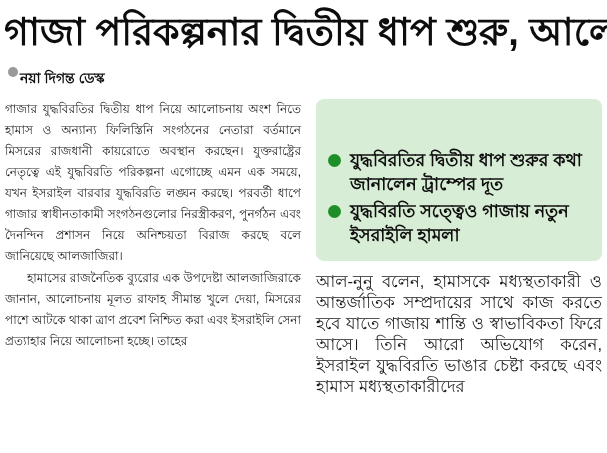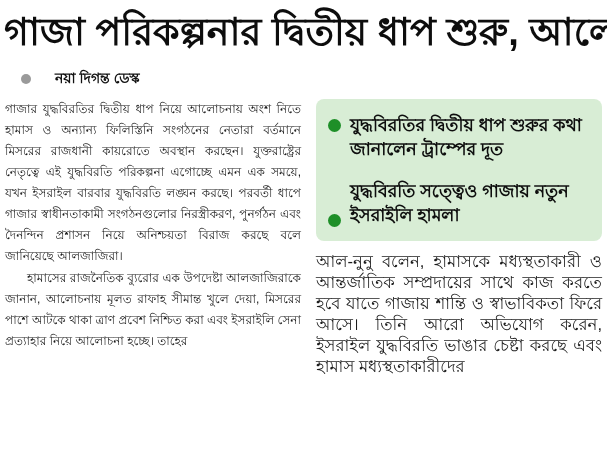--- a/index.html
+++ b/index.html
@@ -19,23 +19,22 @@
     font-size: 38px;
     line-height: 53px;
     font-weight: 700;
     color: #0d0d0d;
     letter-spacing: 0px;
   }
   .headline .hl-line { display: block; white-space: nowrap; }
   
   .byline {
     display: flex;
-    align-items: center;
-    gap: 24px;
-    padding: 8px 4px 6px 21px;
+    gap: 2px;
+    padding: 8px 4px 6px 8px;
   }
   .byline-dot {
     width: 10px; height: 10px;
     border-radius: 50%;
     background: var(--byline-dot, #9a9a9a);
     flex: 0 0 auto;
   }
   .byline-text {
     font-size: 14px;
     font-weight: 700;
@@ -60,22 +59,23 @@
   .highlight-box {
     background: var(--box-bg, #d8edd5);
     border-radius: 8px;
     padding: 14px 10px 14px 12px;
     margin-bottom: 10px;
   }
   .hl-item {
     display: flex;
     align-items: flex-start;
     gap: 9px;
+    margin-top: 35px;
   }
-  .hl-item + .hl-item { margin-top: 18px; align-items: flex-end; }
+  .hl-item + .hl-item { margin-top: 3px; }
   .hl-bullet {
     width: 13px; height: 13px;
     border-radius: 50%;
     background: var(--bullet-green, #1e8f28);
     flex: 0 0 auto;
     margin-top: 6px;
   }
   .hl-text {
     font-size: 17.5px;
     line-height: 24px;

